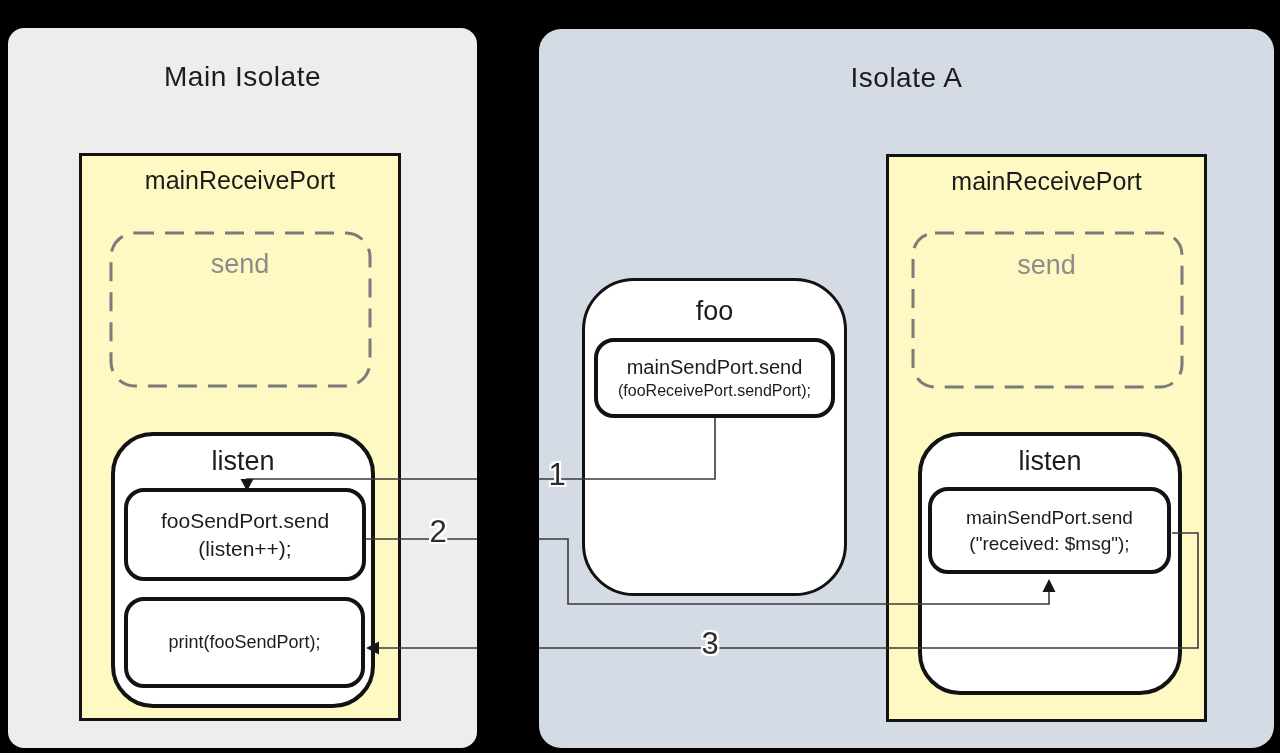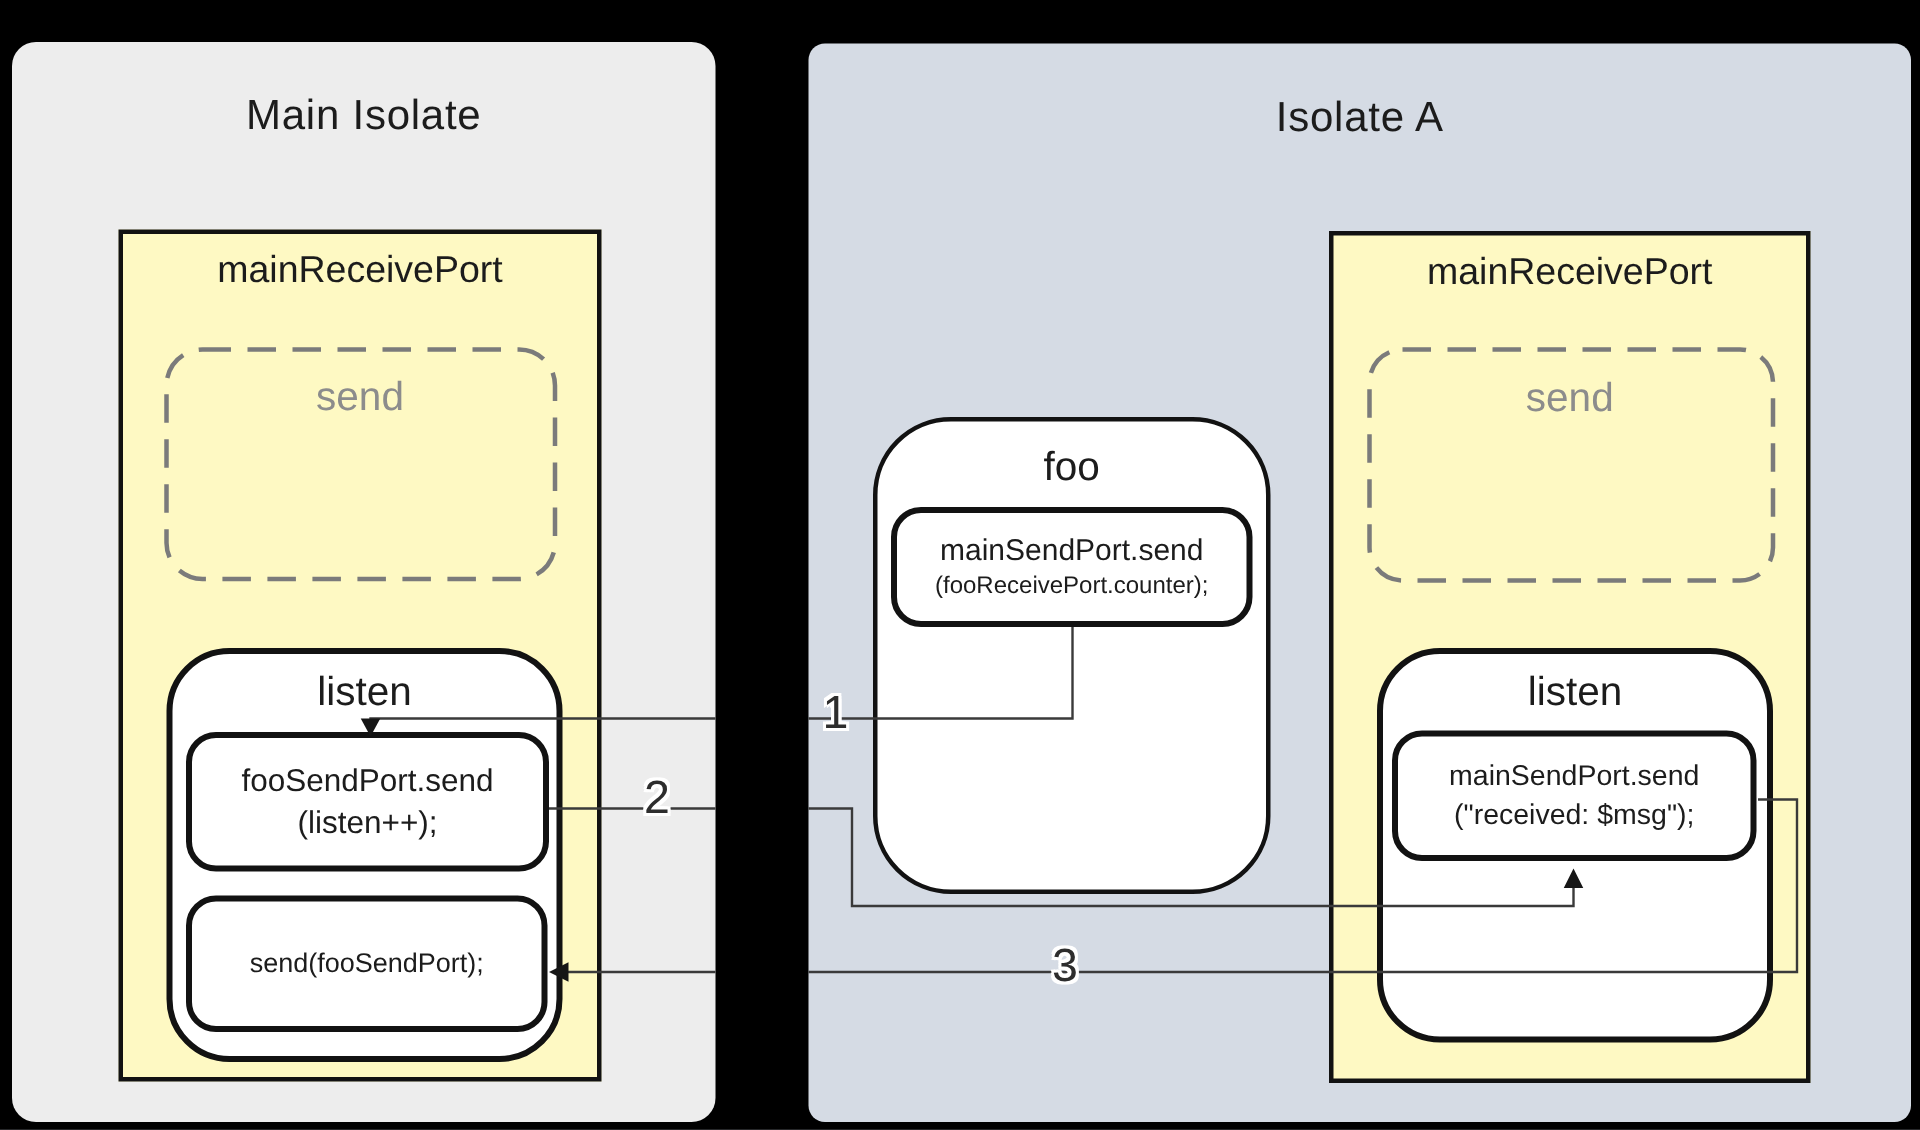--- a/index.html
+++ b/index.html
@@ -3,21 +3,21 @@
 <meta charset="utf-8">
 <style>
   html,body { margin:0; padding:0; background:#000; }
   * { box-sizing:border-box; }
   .canvas {
     position:relative; width:1280px; height:753px; background:#000000;
     font-family:"Liberation Sans", sans-serif; overflow:hidden; color:#1c1c1c;
   }
   .isolate { position:absolute; }
   .isolate-main { left:8px; top:28px; width:469px; height:720px; background:#ededed; border-radius:16px; }
-  .isolate-a   { left:539px; top:29px; width:735px; height:719px; background:#d5dbe4; border-radius:11px; }
+  .isolate-a   { left:539px; top:29px; width:735px; height:719px; background:#d5dbe4; border-radius:22px; }
   .isolate-title { position:absolute; left:0; right:0; top:33px; text-align:center; font-size:28px; letter-spacing:0.5px; }
   .port-box { position:absolute; background:#fef9c3; border:3px solid #121212; }
   .port-main-receive { left:71px; top:125px; width:322px; height:568px; }
   .port-foo-receive  { left:347px; top:125px; width:321px; height:568px; }
   .port-title { position:absolute; left:0; right:0; top:10px; text-align:center; font-size:25px; }
   .send-label { position:absolute; left:0; right:0; top:93px; text-align:center; font-size:27px; color:#8c8c8c; }
   .listen-box { position:absolute; background:#ffffff; border:4px solid #121212; border-radius:42px; }
   .listen-left  { left:29px; top:276px; width:264px; height:276px; }
   .listen-right { left:29px; top:275px; width:264px; height:263px; }
   .listen-title { position:absolute; left:0; right:0; top:10px; text-align:center; font-size:27px; }
@@ -55,34 +55,34 @@
       <div class="port-title">mainReceivePort</div>
       <div class="send-label">send</div>
 
       <div class="listen-box listen-left">
         <div class="listen-title">listen</div>
         <div class="code-box box-foo-send">
           <span>fooSendPort.send</span>
           <span>(listen++);</span>
         </div>
         <div class="code-box box-print">
-          <span>send(fooSendPort);</span>
+          <span>print(fooSendPort);</span>
         </div>
       </div>
     </div>
   </div>
 
   <div class="isolate isolate-a">
     <div class="isolate-title">Isolate A</div>
 
     <div class="foo-box">
       <div class="foo-title">foo</div>
       <div class="code-box box-main-send-foo">
         <span class="l1">mainSendPort.send</span>
-        <span class="l2">(fooReceivePort.counter);</span>
+        <span class="l2">(fooReceivePort.sendPort);</span>
       </div>
     </div>
 
     <div class="port-box port-foo-receive">
       <div class="port-title">mainReceivePort</div>
       <div class="send-label">send</div>
 
       <div class="listen-box listen-right">
         <div class="listen-title">listen</div>
         <div class="code-box box-main-send-right">

